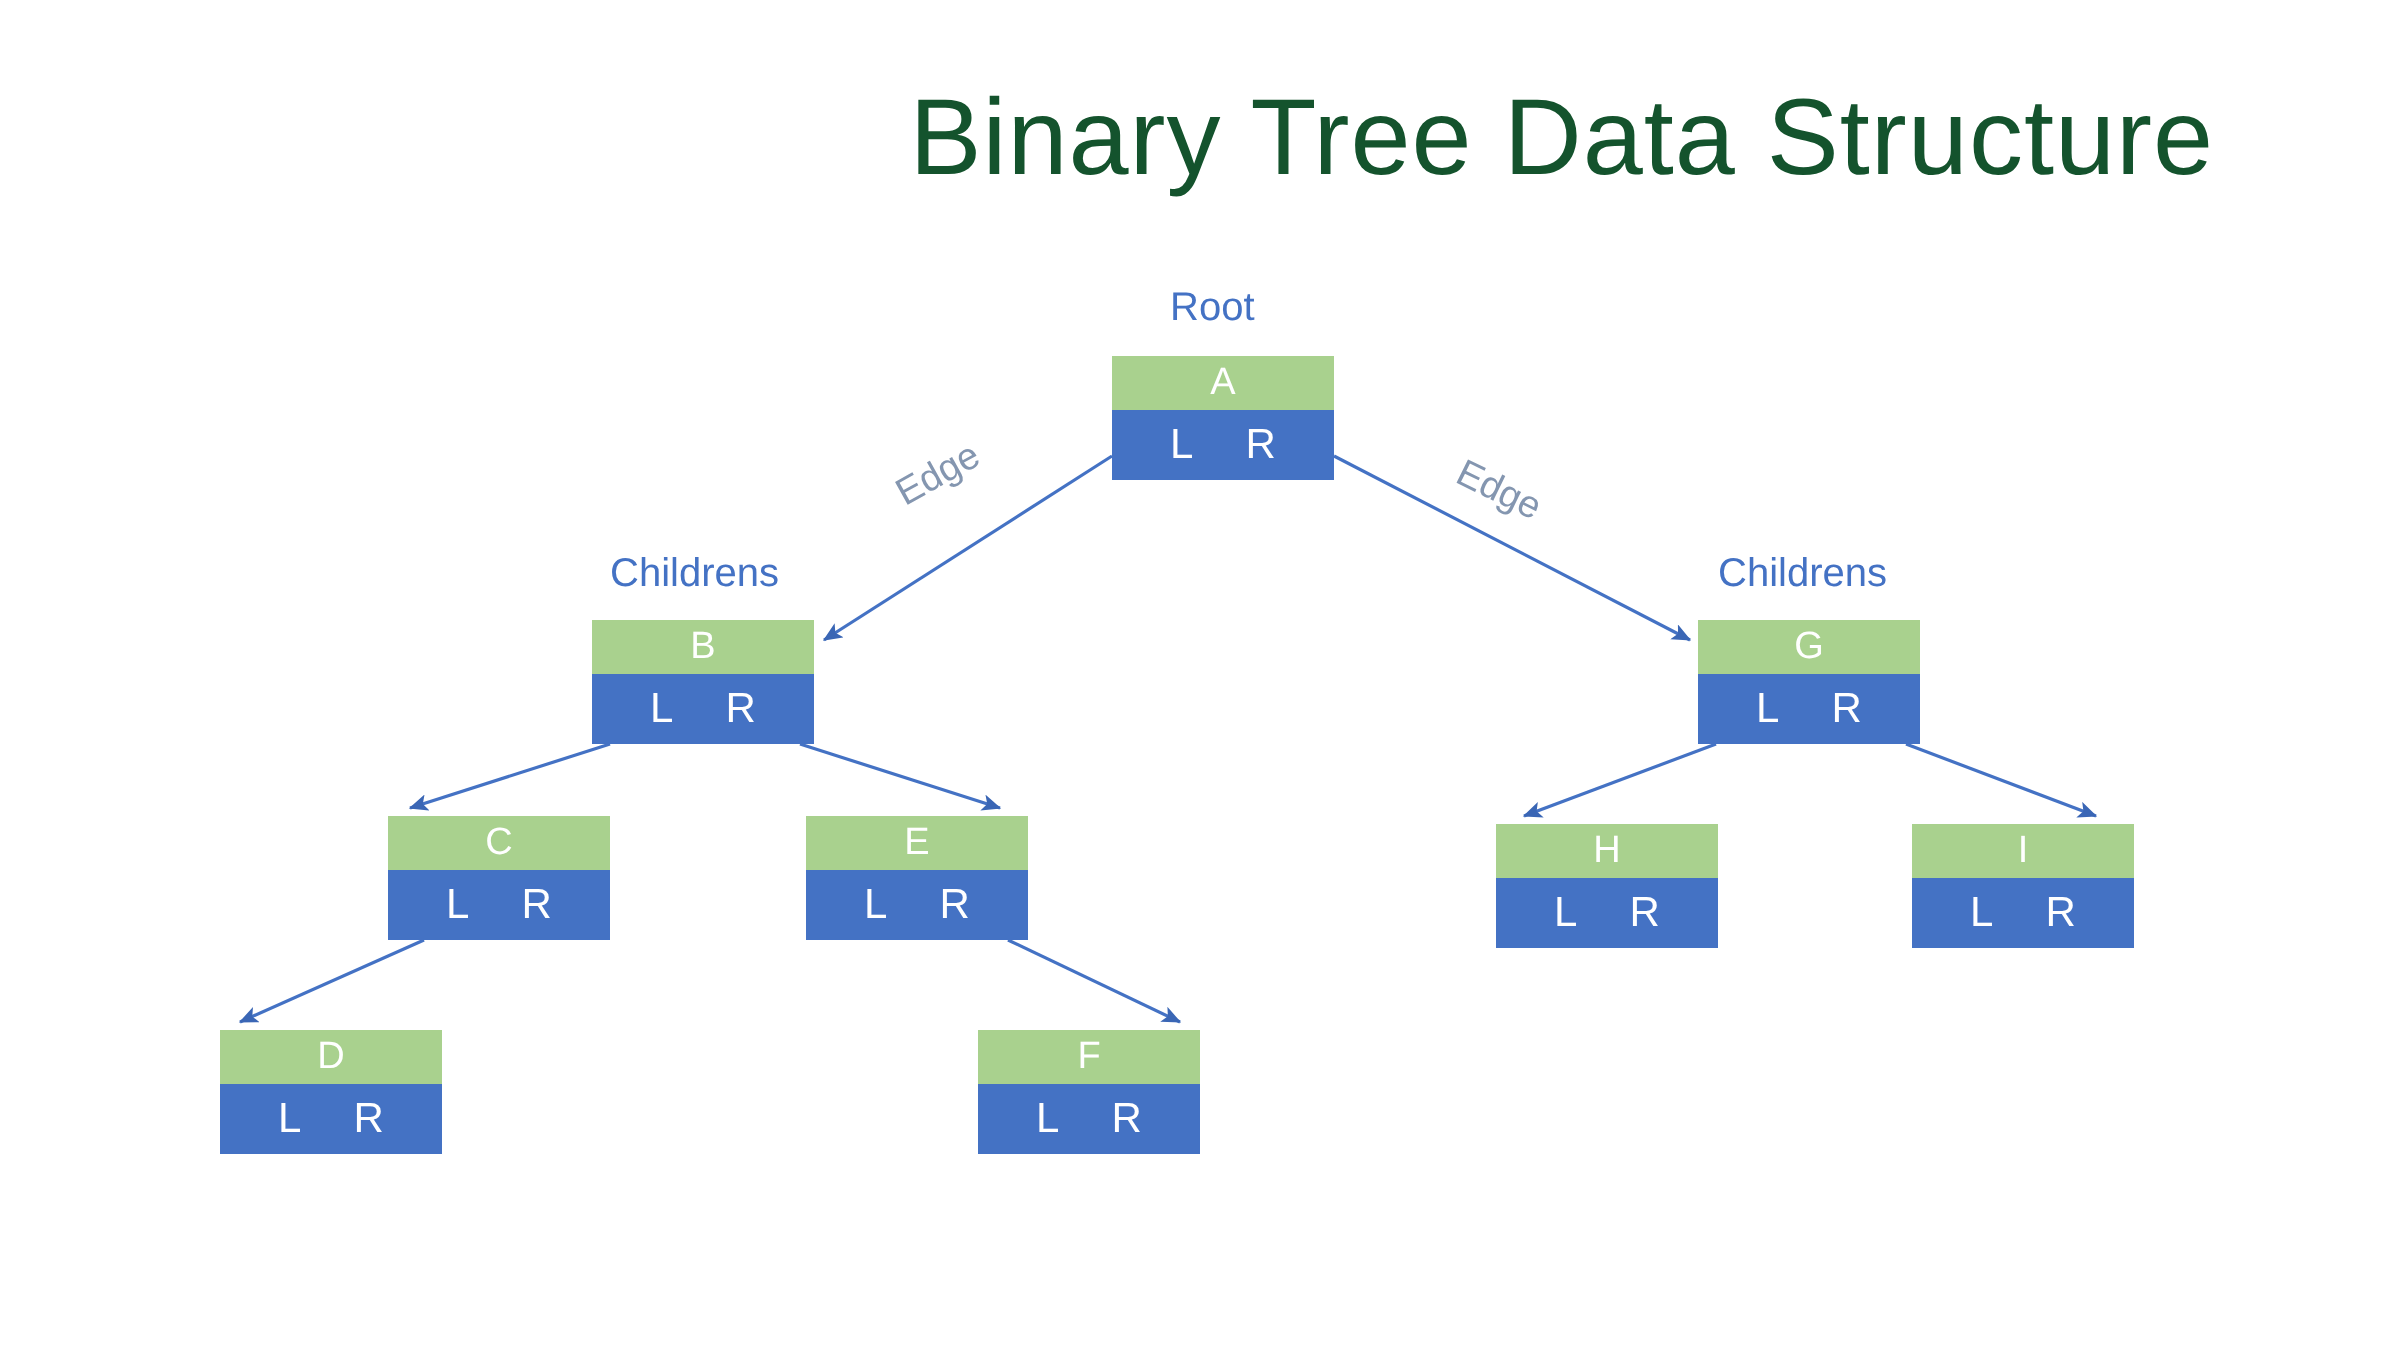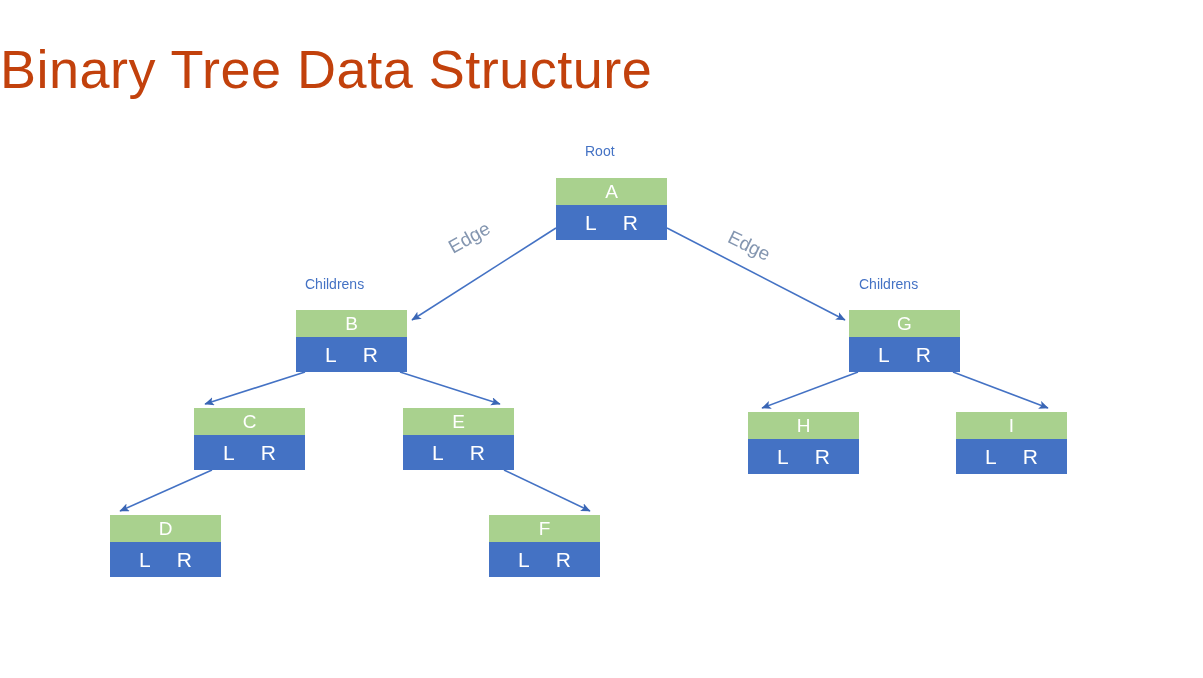--- a/index.html
+++ b/index.html
@@ -13,24 +13,24 @@
     height: 678px;
     background: #ffffff;
     overflow: hidden;
     font-family: "Liberation Sans", sans-serif;
   }
   #title {
     position: absolute;
     left: 0;
     top: 40px;
     width: 1107px;
-    text-align: left;
+    text-align: right;
     font-size: 54px;
     font-weight: 400;
-    color: #c2410c;
+    color: #14532d;
     letter-spacing: 0.5px;
     line-height: 1.1;
   }
   svg#edges {
     position: absolute;
     left: 0;
     top: 0;
     width: 1203px;
     height: 678px;
     pointer-events: none;
@@ -62,21 +62,21 @@
     padding: 0 16px;
     box-sizing: border-box;
     line-height: 1;
   }
   .node .band-bottom span {
     display: inline-block;
   }
   .caption {
     position: absolute;
     color: #4472C4;
-    font-size: 14px;
+    font-size: 20px;
     white-space: nowrap;
     line-height: 1;
     text-align: right;
   }
   .edge-label {
     position: absolute;
     color: #8496B0;
     font-size: 19px;
     white-space: nowrap;
     line-height: 1;

